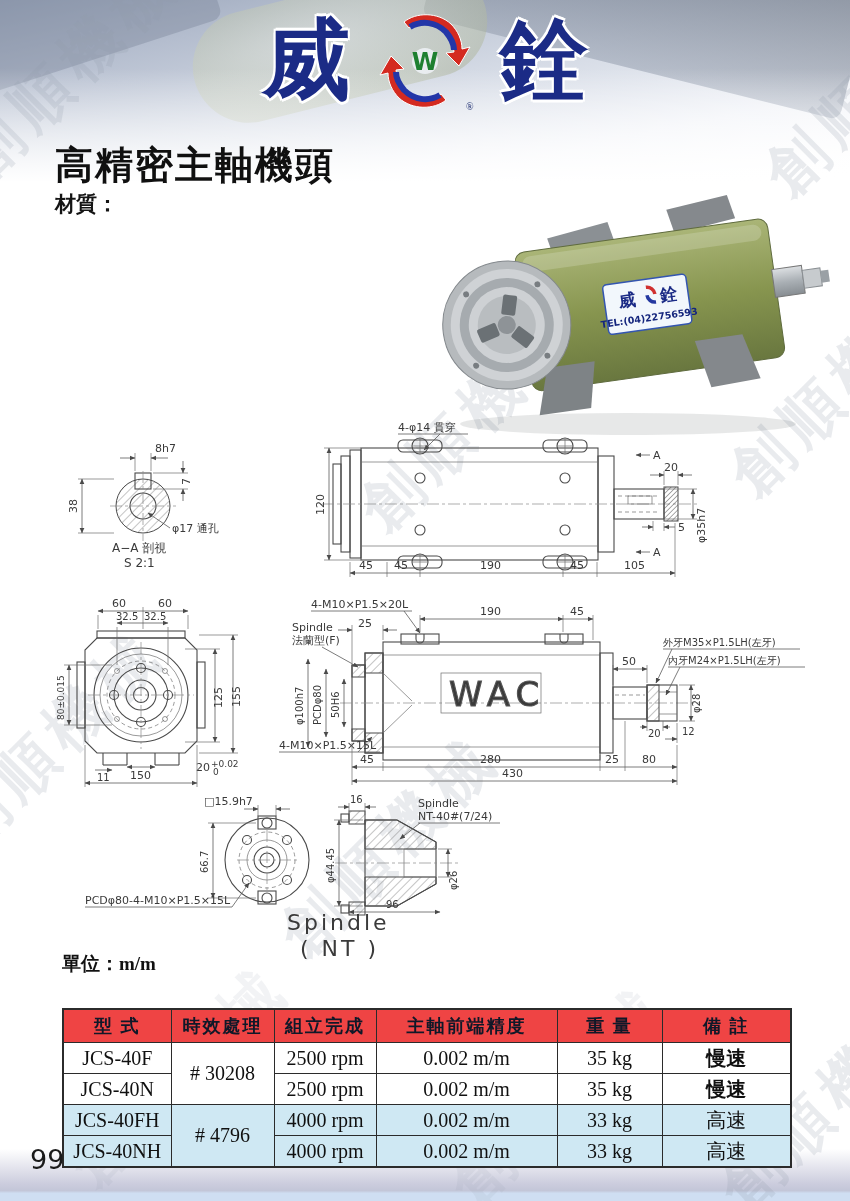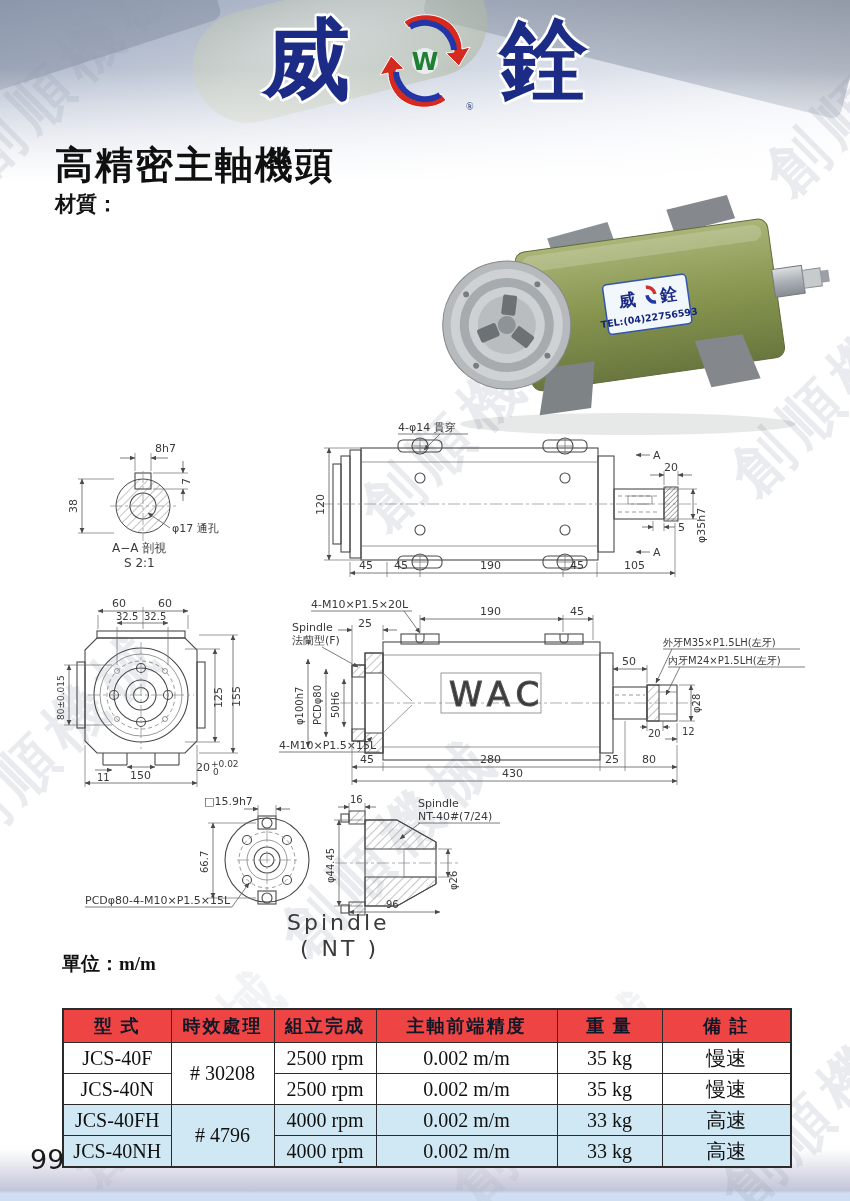--- a/index.html
+++ b/index.html
@@ -55,21 +55,21 @@
   .ntcap{fill:#e07070;letter-spacing:3px;}
   
   .unit{position:absolute;left:62px;top:951px;font-size:19px;font-weight:bold;color:#111;z-index:6;}
   .spec-table{position:absolute;left:62px;top:1008px;width:728px;border-collapse:collapse;
        table-layout:fixed;font-size:20px;z-index:6;background:#fff;}
   .spec-table th,.spec-table td{border:1px solid #2b2b2b;text-align:center;padding:1px 2px;}
   .spec-table{border:2px solid #2b2b2b;}
   .spec-table th{background:#ef4444;color:#101828;font-size:18px;font-weight:bold;height:30px;letter-spacing:2px;}
   .spec-table td{height:28px;color:#101010;}
   tr.alt td{background:#cfe8f3;}
-  .note-slow{color:#3a4fb0;}
+  .note-slow{color:#3a4fb0;font-weight:bold;}
   .note-fast{color:#cc2a2a;}
   
   .footer-grad{position:absolute;left:0;bottom:0;width:850px;height:52px;z-index:2;
        background:linear-gradient(#ffffff 0%,#cbccdd 68%,#c3c6d8 80%,#cfdef2 85%,#cfdef2 100%);}
   .page-num{position:absolute;left:30px;top:1144px;font-size:27px;color:#1a1a1a;
        font-family:"DejaVu Sans",sans-serif;z-index:6;}
 </style>
 </head>
 <body>
 

